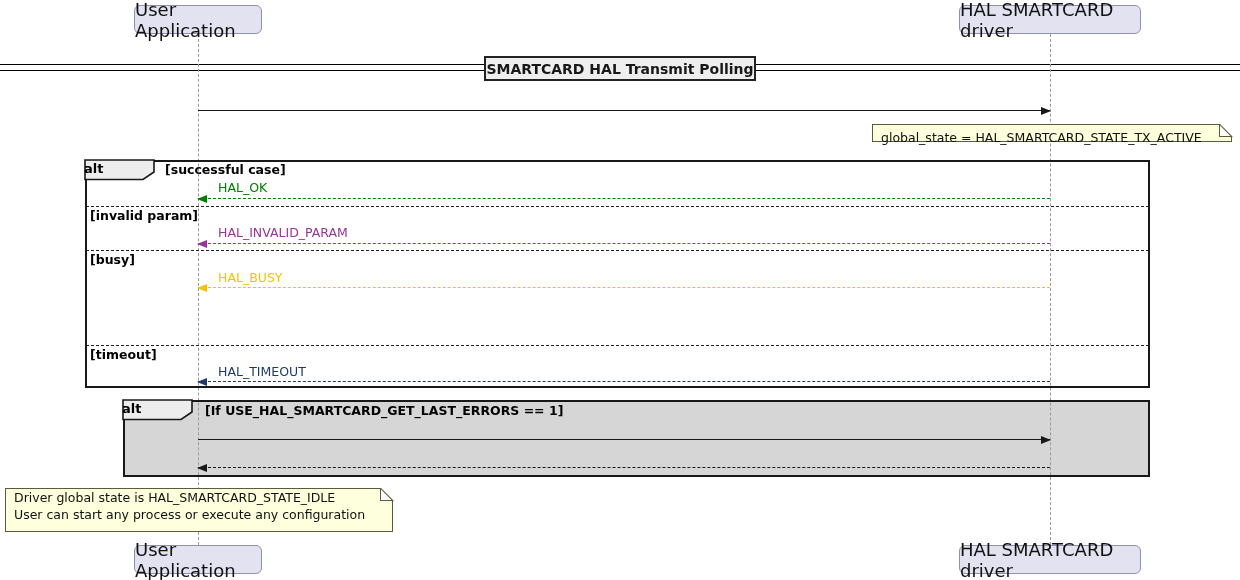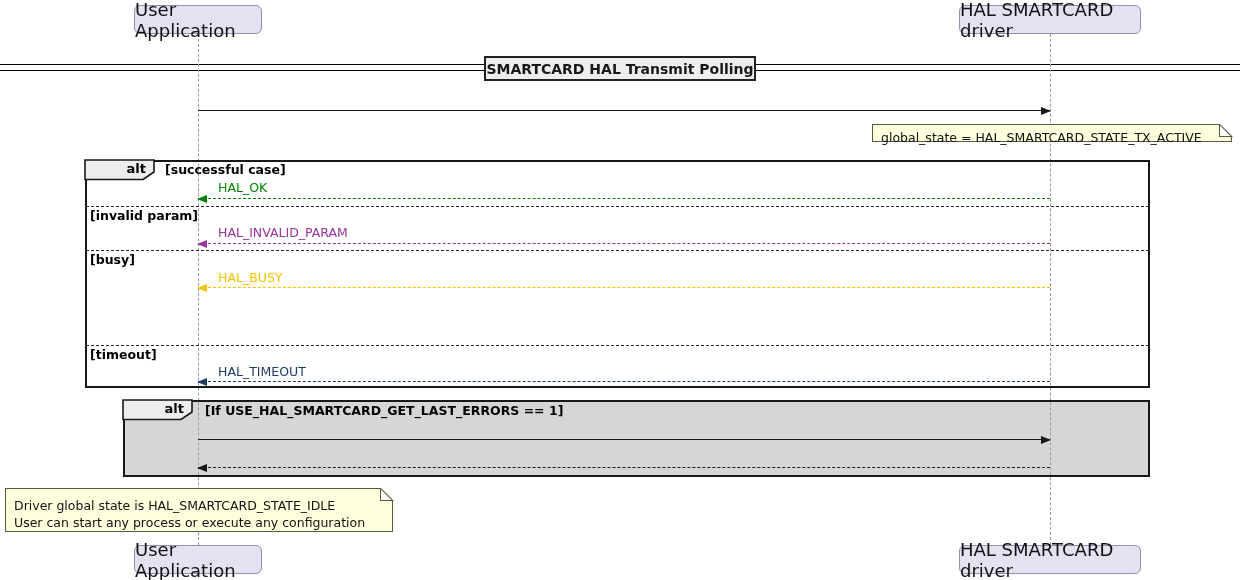--- a/index.html
+++ b/index.html
@@ -42,21 +42,21 @@
     border-left:10px solid currentColor;border-top:4px solid transparent;border-bottom:4px solid transparent;
   }
   .arrow.to-left::before{
     content:"";position:absolute;left:-1px;top:-4px;width:0;height:0;
     border-right:10px solid currentColor;border-top:4px solid transparent;border-bottom:4px solid transparent;
   }
   .frame{position:absolute;border:2px solid var(--frame-border);box-sizing:border-box;background:transparent;}
   .frame2bg{position:absolute;background:var(--frame2-bg);}
   .alt-tab{position:absolute;}
   .alt-tab .tab-text{
-    position:absolute;left:0;top:2px;width:62px;text-align:right;
+    position:absolute;left:0;top:2px;width:62px;text-align:left;
     font-size:13px;font-weight:bold;color:#000;
   }
   .guard{position:absolute;font-size:12.5px;font-weight:bold;color:#000;white-space:nowrap;}
   .divider{position:absolute;height:0;border-top:1px dashed #222;}
   .note{
     position:absolute;background:var(--note-bg);border:1px solid var(--note-border);
     font-size:12.5px;color:#111;box-sizing:border-box;line-height:17px;
     padding:3px 14px 3px 8px;white-space:nowrap;
   }
   .fold{
@@ -131,21 +131,21 @@
       <path d="M1,1 H70 V13 L59,20.5 H1 Z" fill="var(--tab-bg)" stroke="var(--frame-border)" stroke-width="1.6"></path>
     </svg>
     <span class="tab-text">alt</span>
   </div>
   <div class="guard" style="left:205px;top:403px;text-align:right;">[If USE_HAL_SMARTCARD_GET_LAST_ERRORS == 1]</div>
 
   <div class="arrow solid to-right c-ink" style="left:198px;top:439px;width:852px;"></div>
 
   <div class="arrow dashed to-left c-ink" style="left:198px;top:467px;width:852px;"></div>
 
-  <div class="note" style="left:5px;top:488px;width:388px;height:44px;padding-top:8px;">
+  <div class="note" style="left:5px;top:488px;width:388px;height:44px;padding-top:0;">
     <span class="fold"></span>
     <div>Driver global state is HAL_SMARTCARD_STATE_IDLE</div>
     <div>User can start any process or execute any configuration</div>
   </div>
 
   <div class="plabel" style="left:134px;top:5px;width:128px;height:29px;">
     <span>User Application</span>
   </div>
   <div class="plabel" style="left:959px;top:5px;width:182px;height:29px;">
     <span>HAL SMARTCARD driver</span>

